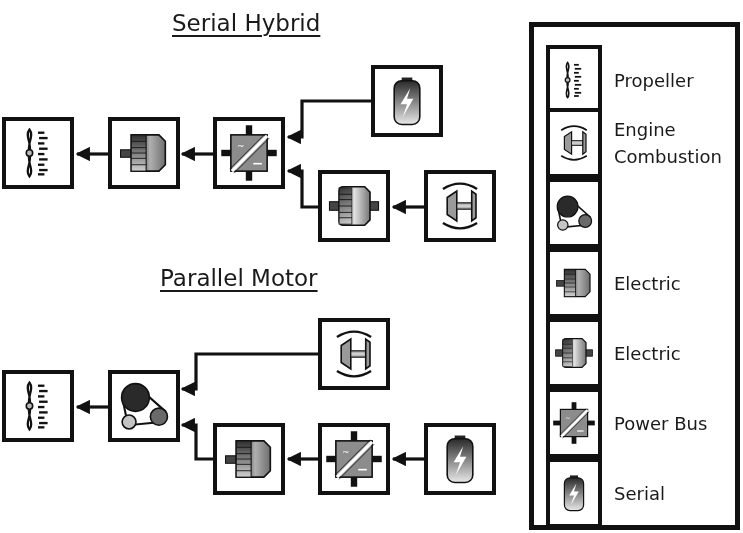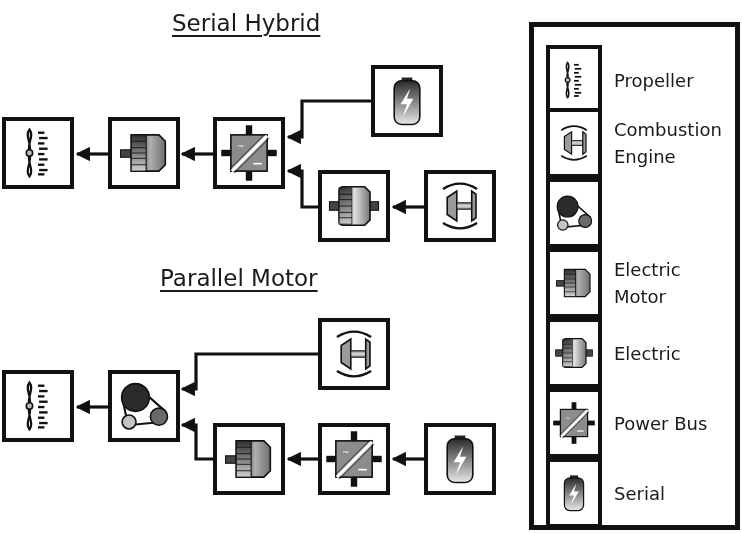--- a/index.html
+++ b/index.html
@@ -225,52 +225,51 @@
         <span>Propeller</span>
       </div>
   </div>
   <div class="legend-item" style="top:81px;">
     <div class="box">
         <svg>
           <use href="#sym-engine"></use>
         </svg>
       </div>
     <div class="legend-label">
+      <span>Engine</span>
       <span>Combustion</span>
-      <span>Engine</span>
     </div>
   </div>
   <div class="legend-item" style="top:151px;">
     <div class="box">
         <svg>
           <use href="#sym-transmission"></use>
         </svg>
       </div>
   </div>
   <div class="legend-item" style="top:221px;">
     <div class="box">
         <svg>
           <use href="#sym-motor"></use>
-        </svg>
-      </div>
-    <div class="legend-label">
-      <span>Electric</span>
-      <span>Motor</span>
-    </div>
-  </div>
-  <div class="legend-item" style="top:291px;">
-    <div class="box">
-        <svg>
-          <use href="#sym-generator"></use>
         </svg>
       </div>
     <div class="legend-label">
       <span>Electric</span>
     </div>
   </div>
+  <div class="legend-item" style="top:291px;">
+    <div class="box">
+        <svg>
+          <use href="#sym-generator"></use>
+        </svg>
+      </div>
+    <div class="legend-label">
+      <span>Electric</span>
+    </div>
+  </div>
   <div class="legend-item" style="top:361px;">
     <div class="box">
         <svg>
           <use href="#sym-bus"></use>
         </svg>
       </div>
     <div class="legend-label">
         <span>Power Bus</span>
       </div>
   </div>

